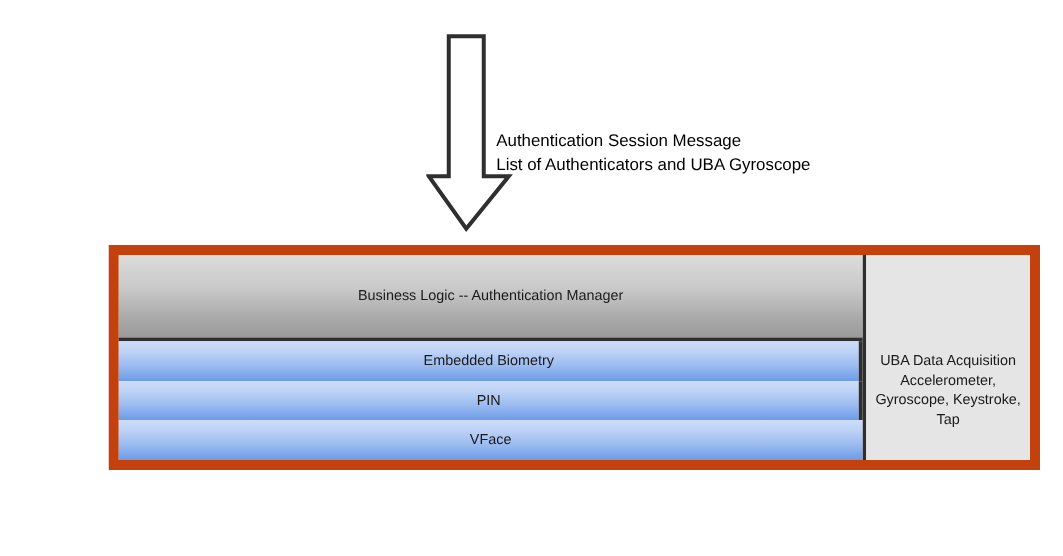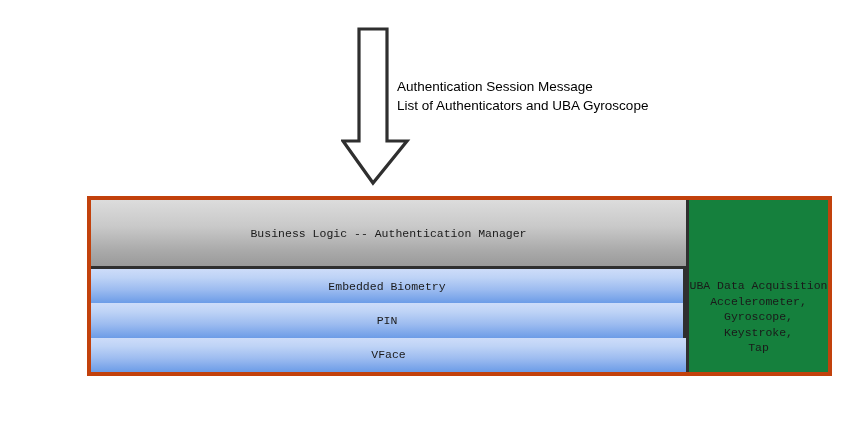--- a/index.html
+++ b/index.html
@@ -27,40 +27,39 @@
   #flow-arrow svg {
     display: block;
     width: 70px;
     height: 160px;
   }
 
   
   #arrow-label {
     position: absolute;
     left: 397px;
-    top: 77px;
+    top: 103px;
     font-size: 13.5px;
     line-height: 19px;
     white-space: nowrap;
     color: #000000;
   }
 
   
   #architecture-block {
     position: absolute;
     left: 87px;
     top: 196px;
     width: 745px;
     height: 180px;
     box-sizing: border-box;
-    border: 4px solid #c2410c;
+    border: 8px solid #c2410c;
     background: #ffffff;
     display: flex;
     flex-direction: row;
-    font-family: Liberation Mono, monospace;
   }
 
   
   #stack-column {
     flex: 0 0 598px;
     display: flex;
     flex-direction: column;
     box-sizing: border-box;
     border-right: 3px solid #2f2f2f;
   }
@@ -99,21 +98,21 @@
   }
   .authenticator-cell .cell-label {
     font-size: 11.5px;
     color: #1a1a1a;
     text-align: center;
   }
 
   
   #uba-panel {
     flex: 1 1 auto;
-    background: #15803d;
+    background: #e5e5e5;
     display: flex;
     align-items: flex-start;
     justify-content: center;
     padding-top: 78px;
     box-sizing: border-box;
   }
   #uba-panel .uba-text {
     font-size: 11.5px;
     line-height: 15.5px;
     color: #1a1a1a;

